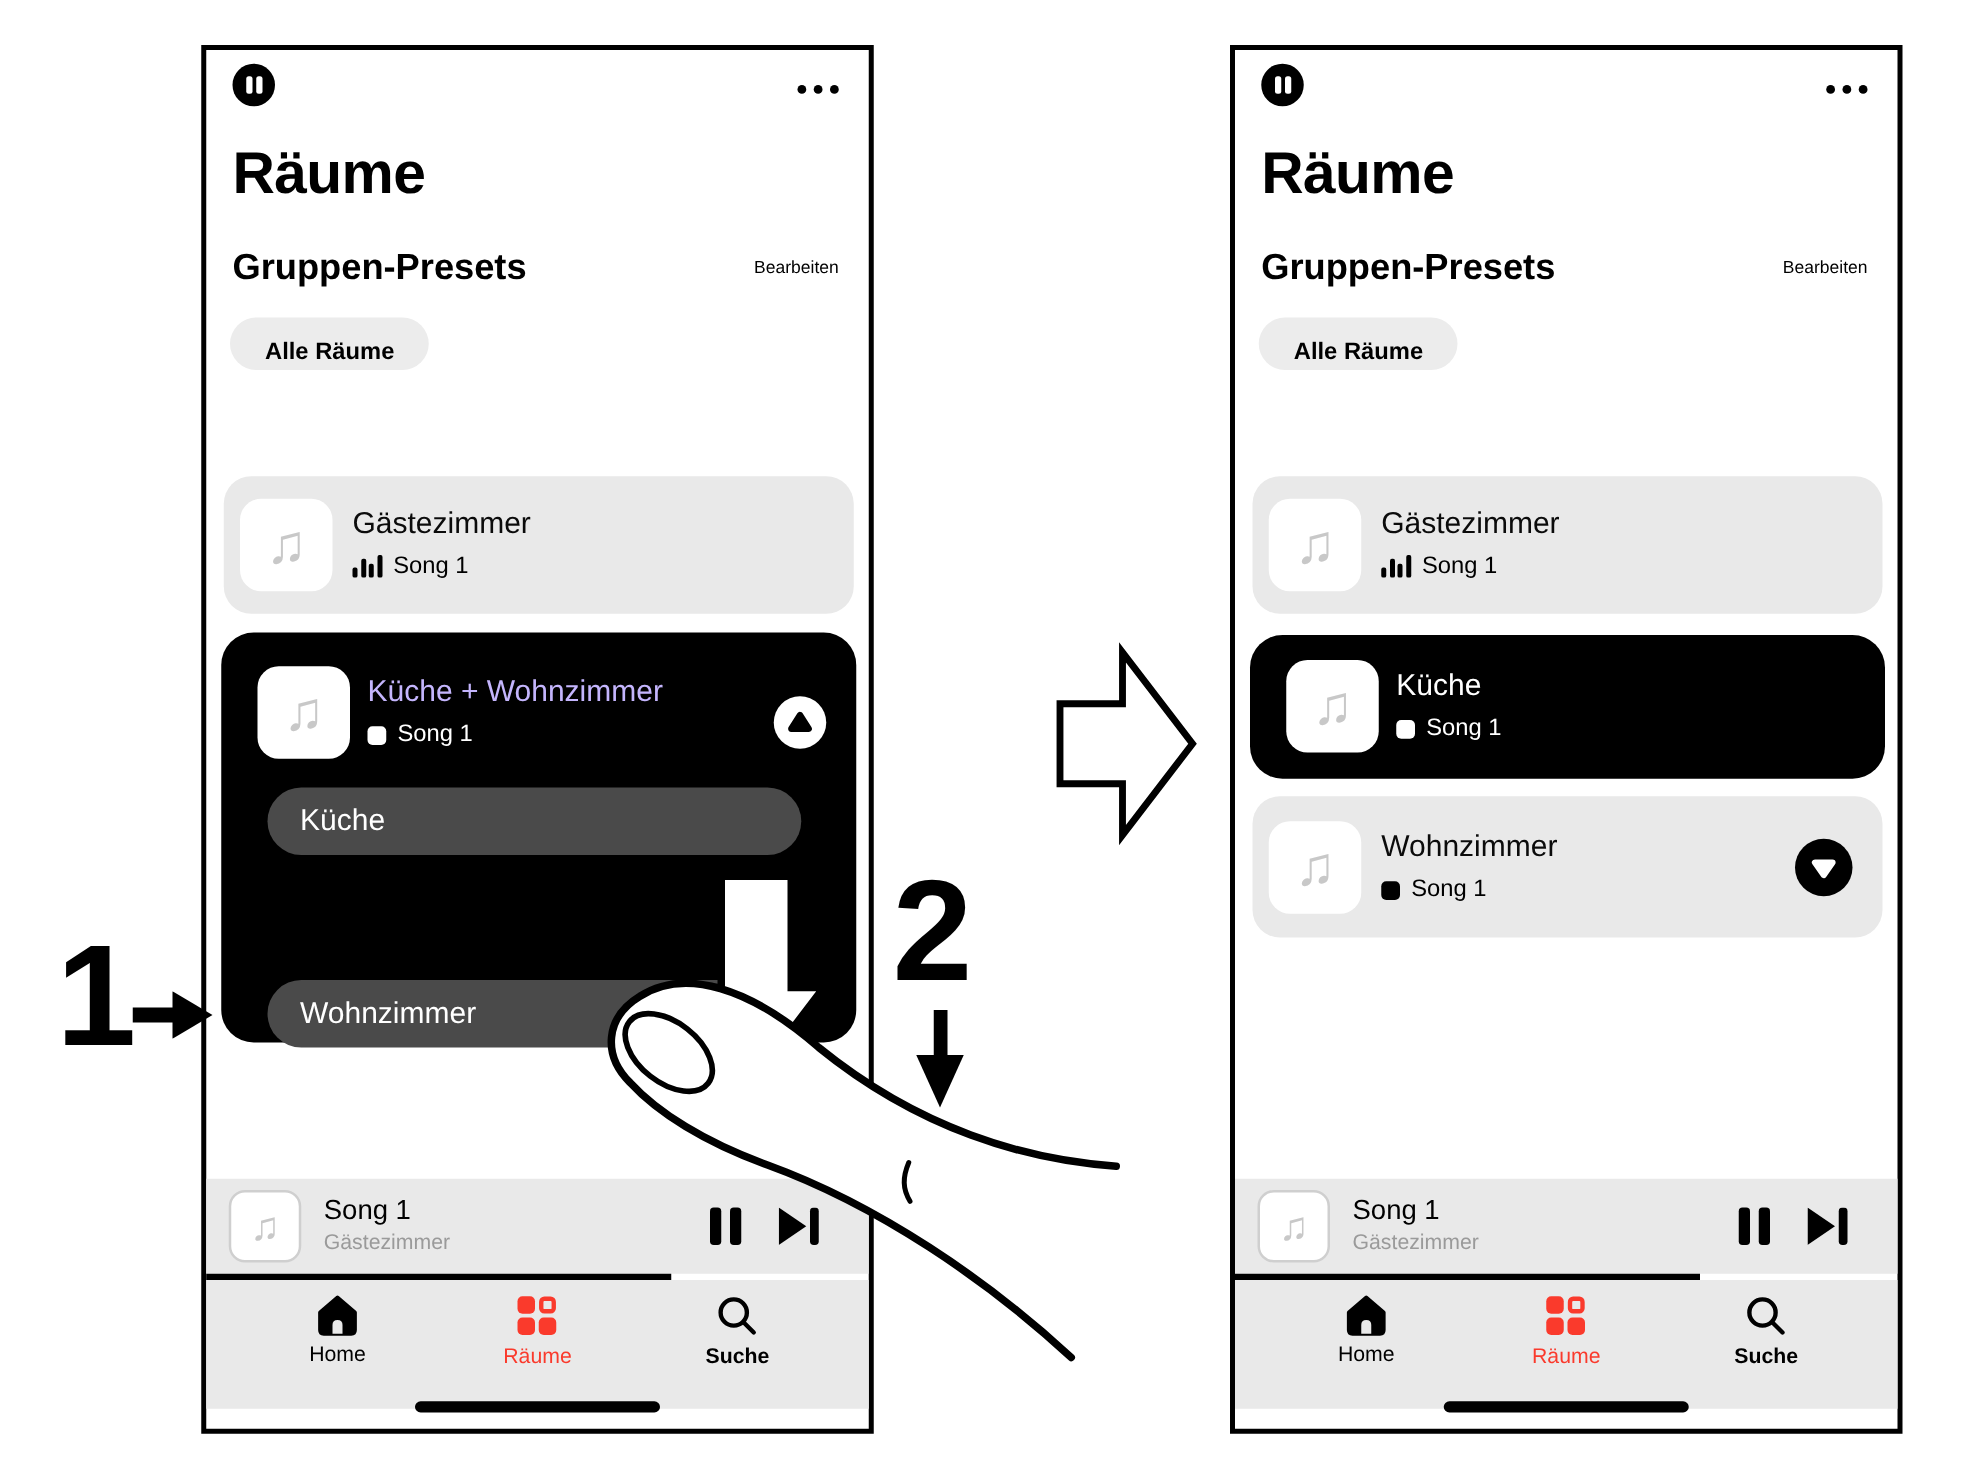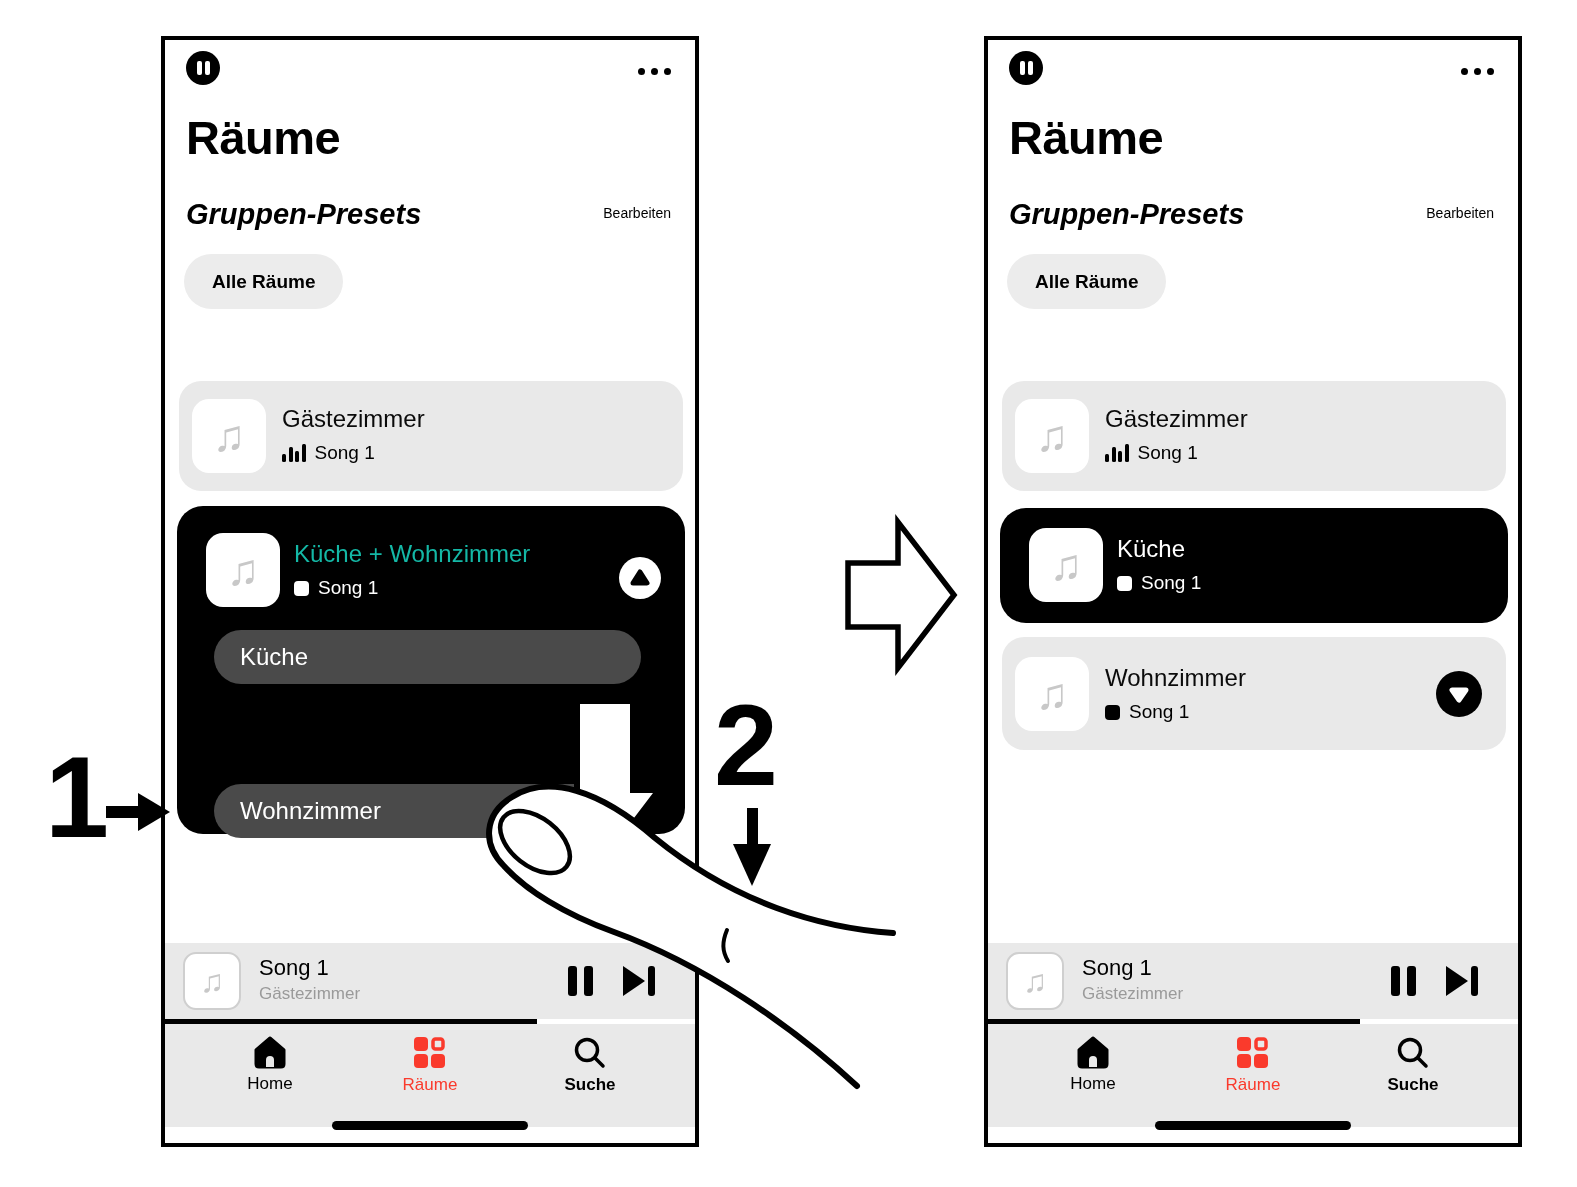--- a/index.html
+++ b/index.html
@@ -13,23 +13,23 @@
   .phone--left { left:161px; }
   .phone--right { left:984px; }
 
   
   .pause-badge { left:21px; top:11px; width:34px; height:34px; border-radius:50%; background:#000; }
   .pause-badge i { position:absolute; top:10px; width:5px; height:14px; background:#fff; border-radius:2px; }
   .pause-badge i:first-child { left:11px; } .pause-badge i:last-child { left:19px; }
   .dots { right:24px; top:28px; display:flex; gap:6px; }
   .dots i { position:static; width:7px; height:7px; border-radius:50%; background:#000; }
   .h-title { left:21px; top:70px; font-size:47px; font-weight:bold; letter-spacing:-0.5px; }
-  .section-title { left:21px; top:158px; font-size:29px; font-weight:bold;font-style:italic; }
+  .section-title { left:21px; top:158px; font-size:29px; font-weight:bold; }
   .edit-link { right:24px; top:165px; font-size:14px; }
-  .pill { left:19px; top:214px; height:55px; line-height:55px; padding:0 28px; border-radius:28px;
+  .pill { left:19px; top:214px; height:42px; line-height:55px; padding:0 28px; border-radius:28px;
           background:#ECECEC; font-size:19px; font-weight:bold; }
 
   
   .card { left:14px; width:504px; border-radius:22px; background:#E9E9E9; }
   .card--guest { top:341px; height:110px; }
   .art { width:74px; height:74px; background:#fff; border-radius:17px; display:flex;
          align-items:center; justify-content:center; }
   .art span { position:static; font-size:44px; color:#C8C8C8; line-height:1; }
   .card--guest .art { left:13px; top:18px; }
   .card-title { font-size:24px; color:#0b0b0b; }
@@ -38,21 +38,21 @@
   .card--guest .song-line { left:103px; top:61px; }
   .song-line * { position:static; }
   .eq { display:flex; align-items:flex-end; gap:2.5px; height:18px; }
   .eq i { width:4px; border-radius:1.5px; background:#000; }
   .eq i:nth-child(1){height:8px;} .eq i:nth-child(2){height:15px;}
   .eq i:nth-child(3){height:11px;} .eq i:nth-child(4){height:18px;}
   .sq { width:15px; height:15px; border-radius:4px; }
 
   .card--group { left:12px; top:466px; width:508px; height:328px; border-radius:26px; background:#000; color:#fff; }
   .card--group .art { left:29px; top:27px; }
-  .card--group .card-title { left:117px; top:34px; color:#14b8a6; }
+  .card--group .card-title { left:117px; top:34px; color:#c4b5fd; }
   .card--group .song-line { left:117px; top:71px; color:#fff; }
   .drop-circle { right:24px; top:51px; width:42px; height:42px; border-radius:50%; background:#fff;
                  display:flex; align-items:center; justify-content:center; }
   .drop-circle svg { position:static; }
   .room-row { left:37px; width:427px; height:54px; border-radius:27px; background:#4A4A4A; }
   .room-row span { left:26px; top:50%; transform:translateY(-50%); font-size:24px; color:#fff; }
   .room--1 { top:124px; } .room--2 { top:278px; }
 
   .card--kueche { left:12px; top:468px; width:508px; height:115px; border-radius:26px; background:#000; color:#fff; }
   .card--kueche .art { left:29px; top:20px; }

